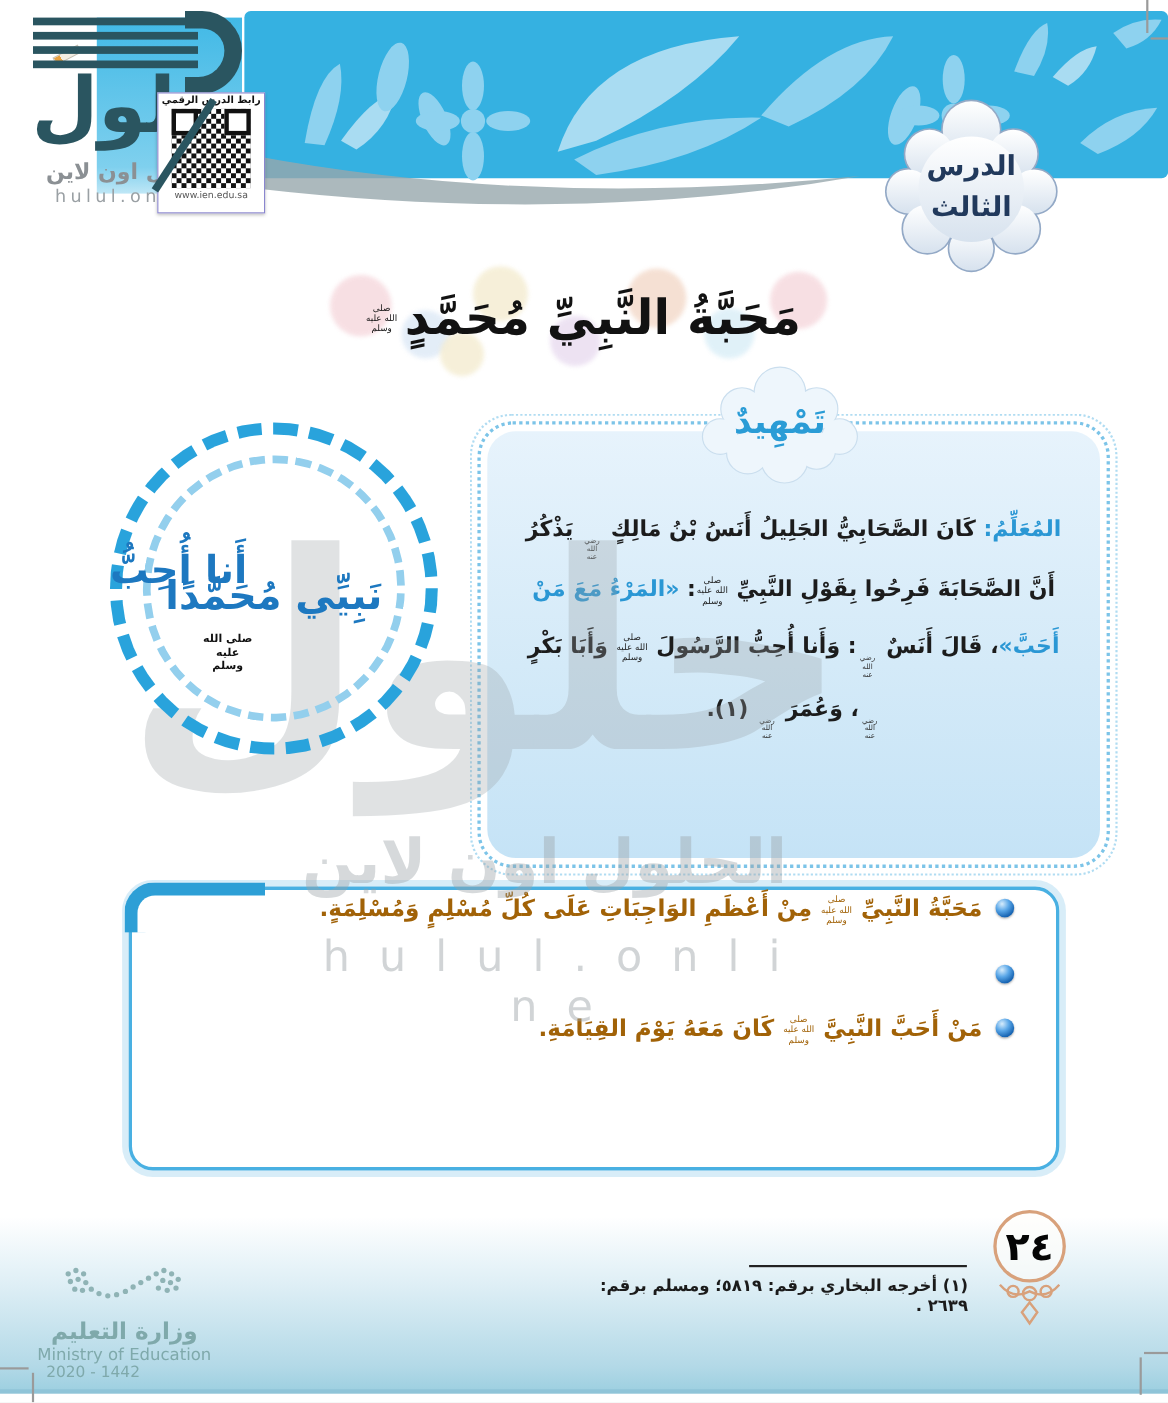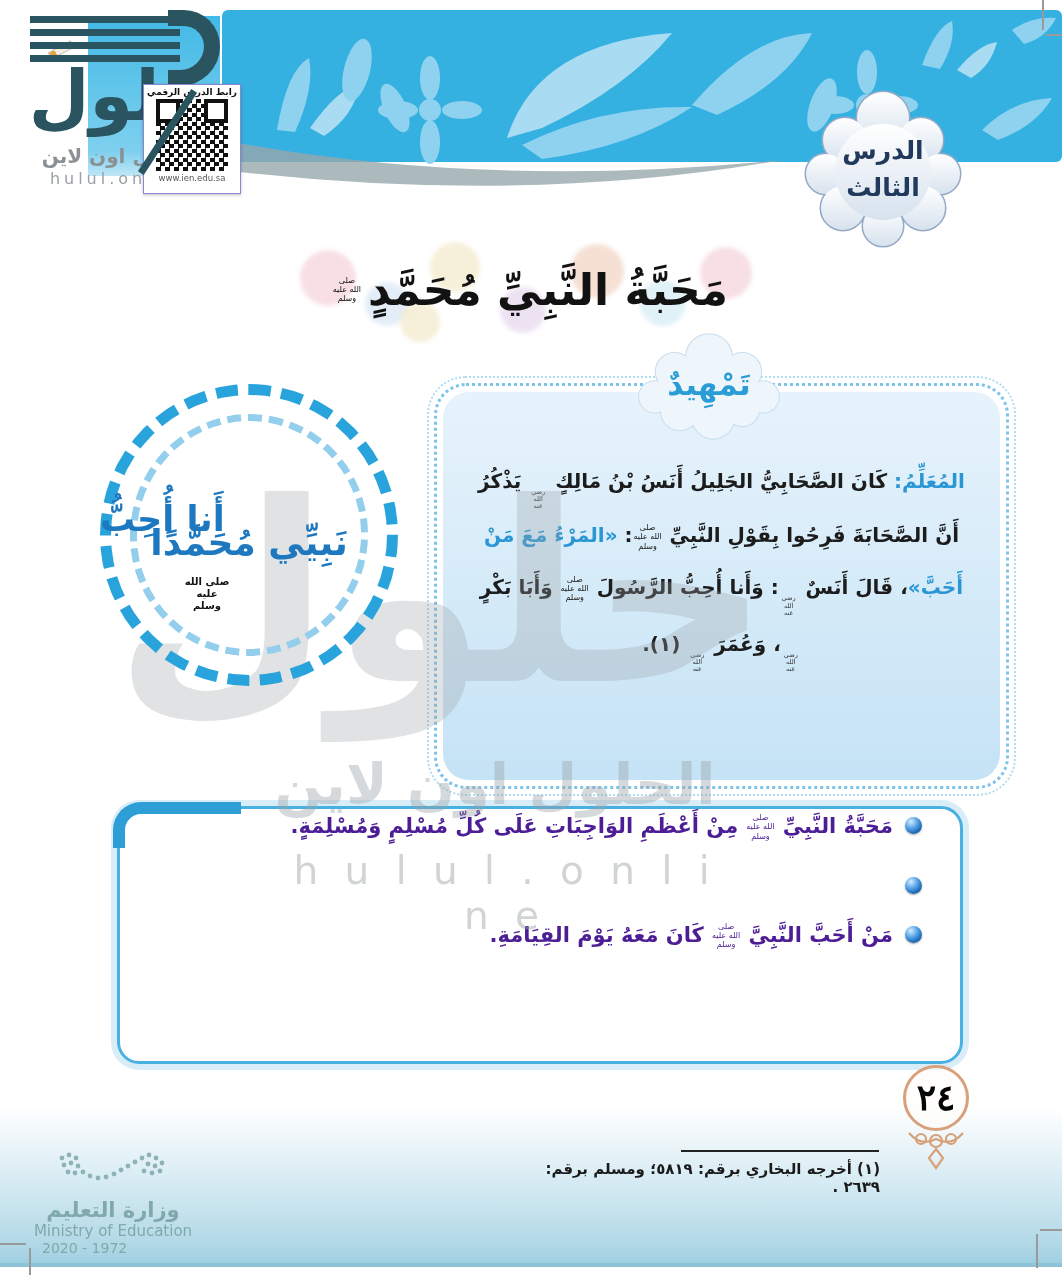--- a/index.html
+++ b/index.html
@@ -107,30 +107,30 @@
           box-shadow:0 0 0 6px rgba(168,214,240,.45); }
   .pbox-corner { position:absolute; top:-7px; left:-7px; width:128px; height:46px;
                  border-top:12px solid #2d9fd6; border-left:12px solid #2d9fd6;
                  border-top-left-radius:28px;
                  clip-path:polygon(0 0,100% 0,100% 28%,14% 100%,0 100%); }
   .prow { display:flex; align-items:flex-start; gap:12px; margin:0 38px 24px; }
   .prow:first-of-type { margin-top:44px; }
   .bullet { width:17px; height:17px; min-width:17px; border-radius:50%; margin-top:8px;
             background:radial-gradient(circle at 35% 28%, #d6ecfc 0%, #5aa7e8 38%, #1966b4 72%, #0c4a90 100%);
             box-shadow:0 1px 2px rgba(0,0,0,.35); }
-  .ptext { font-size:21px; font-weight:700; color:#4c1d95; line-height:1.7; }
+  .ptext { font-size:21px; font-weight:700; color:#a16207; line-height:1.7; }
 
   
   .band { position:absolute; left:0; top:1106px; width:1062px; height:160px; z-index:0;
           background:linear-gradient(180deg, rgba(240,248,252,0) 0%, #ddeef5 40%, #b3d9e7 85%, #9ccfe0 100%); }
   .band-edge { position:absolute; left:0; top:1263px; width:1062px; height:4px; background:#8fc4d8; z-index:0; }
   .fn-line { position:absolute; left:681px; top:1150px; width:198px; height:2px; background:#222; z-index:10; }
   .fn-text { position:absolute; left:535px; top:1160px; width:345px; text-align:right; z-index:10;
              font-size:15px; font-weight:600; color:#1b1b1b; }
-  .orn { position:absolute; left:893px; top:1065px; width:86px; height:116px; z-index:10;font-family:Liberation Serif, serif; }
+  .orn { position:absolute; left:893px; top:1100px; width:86px; height:116px; z-index:10; }
   .orn-circle { width:66px; height:66px; margin:0 auto; border:3px solid #d8a17b; border-radius:50%;
                 display:flex; align-items:center; justify-content:center;
                 font-size:36px; font-weight:900; color:#050505; background:rgba(255,253,250,.6); }
   .orn svg { display:block; margin:-6px auto 0; }
 
   .ministry { position:absolute; left:28px; top:1146px; width:170px; z-index:10; text-align:center;
               color:#7fa9ab; }
   .ministry .ar { font-size:21px; font-weight:700; letter-spacing:1px; }
   .ministry .en { font-size:15px; direction:ltr; }
   .ministry .yr { font-size:14px; direction:ltr; text-align:left; padding-left:14px; }
@@ -371,16 +371,16 @@
           <circle cx="100" cy="18" r="2.4"></circle>
           <circle cx="107" cy="20" r="2.4"></circle>
         <circle cx="114" cy="17" r="2.4"></circle>
           <circle cx="96" cy="25" r="2.4"></circle>
           <circle cx="104" cy="27" r="2.4"></circle>
         <circle cx="112" cy="25" r="2.4"></circle>
       </g>
     </svg>
     <div class="ar">وزارة التعليم</div>
     <div class="en">Ministry of Education</div>
-    <div class="yr">2020 - 1972</div>
+    <div class="yr">2020 - 1442</div>
   </div>
 
 </div>
 
 </body></html>

